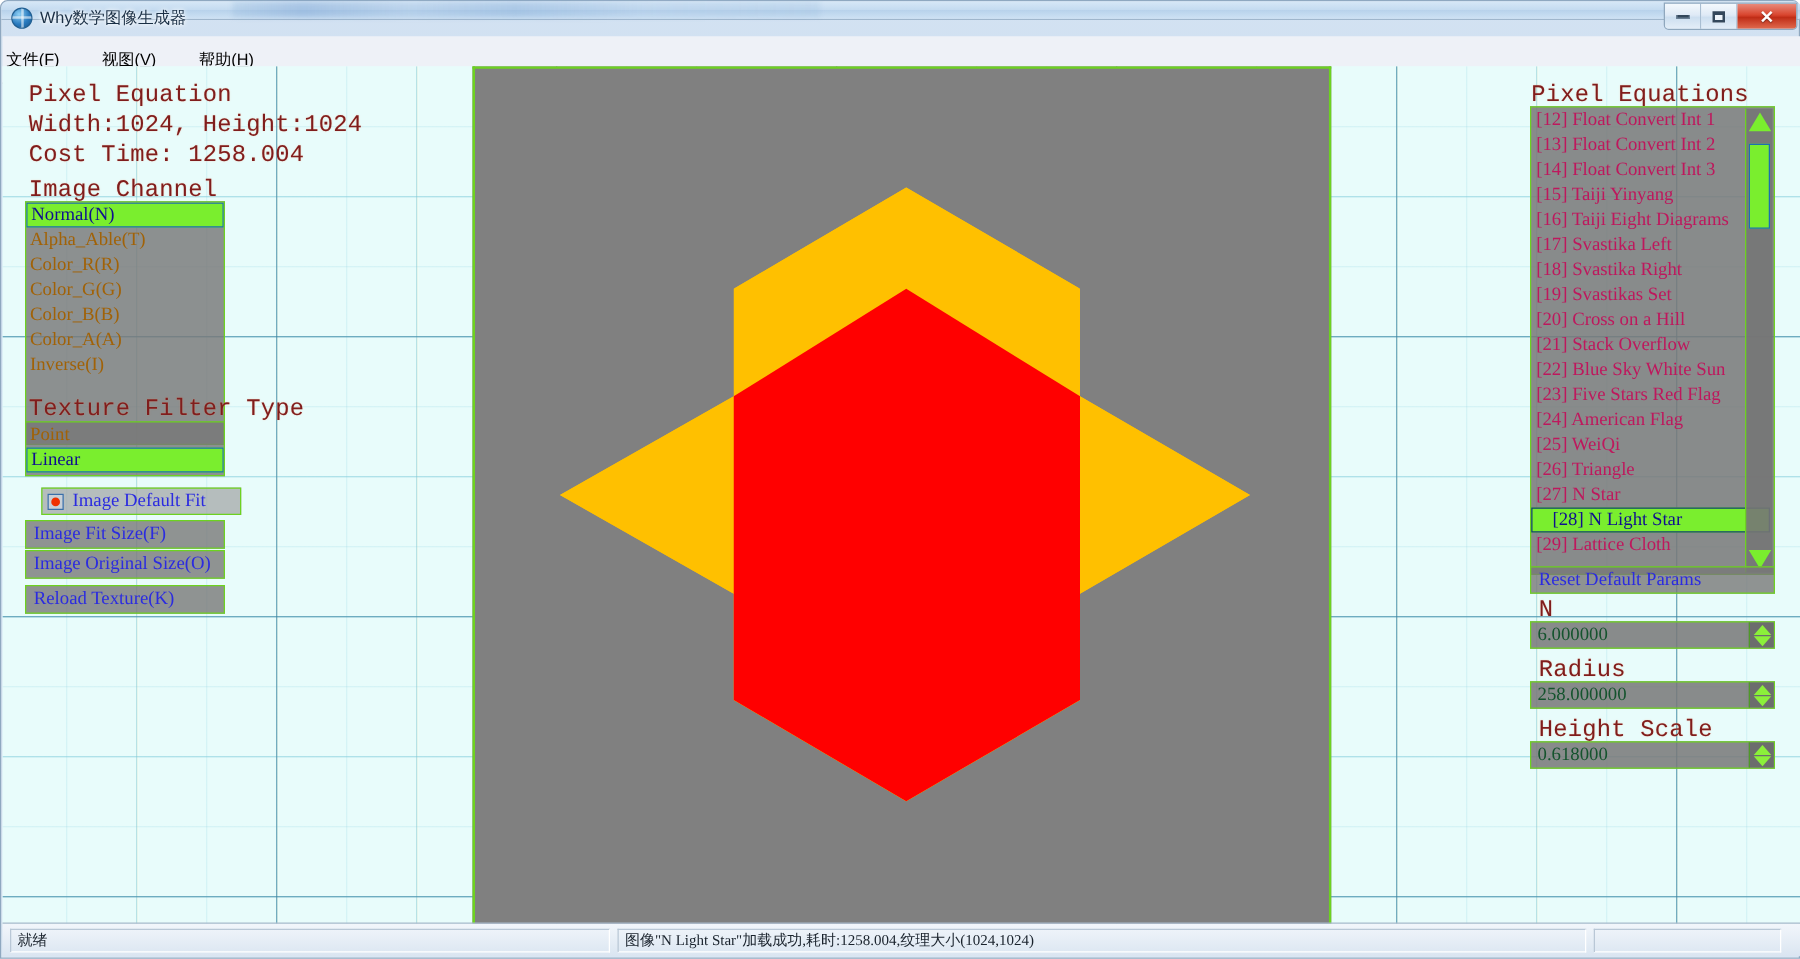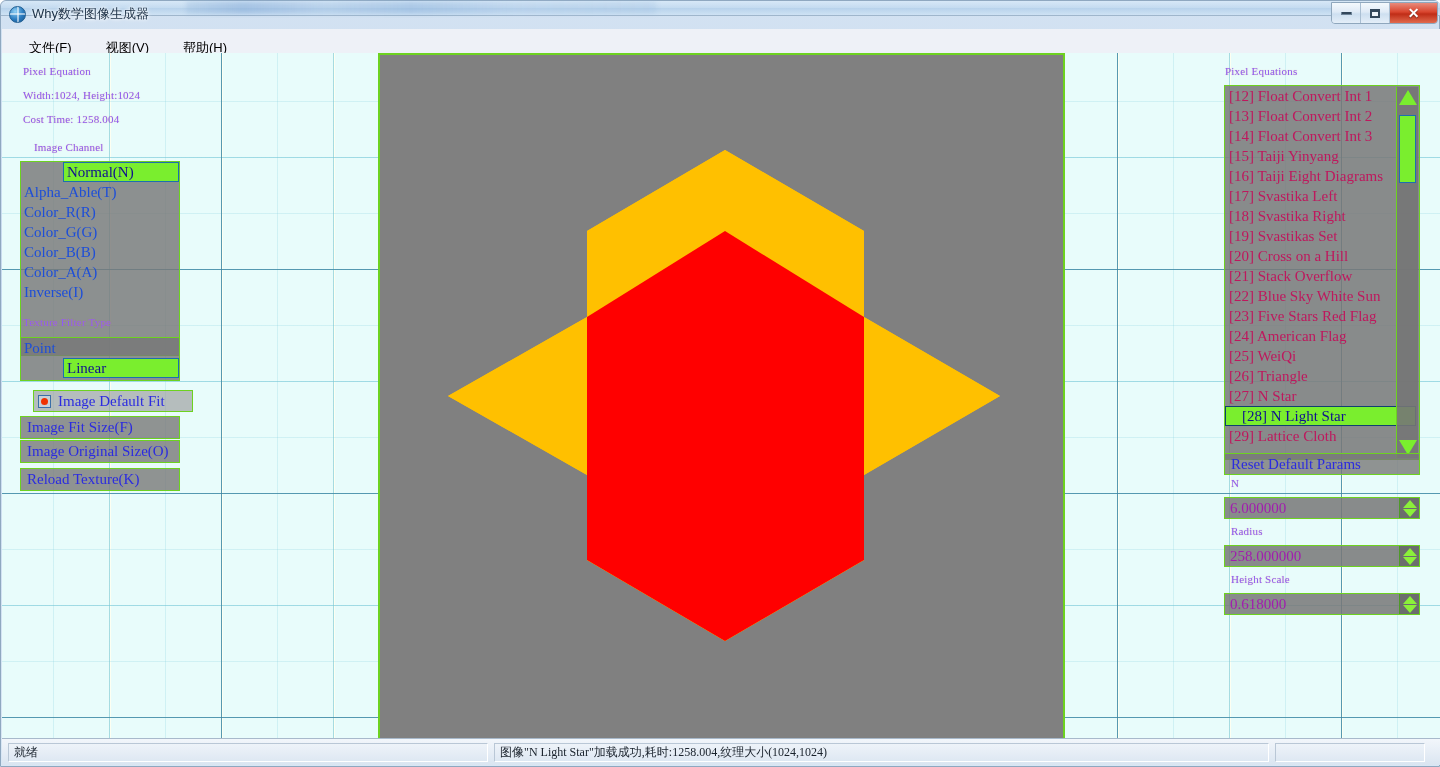--- a/index.html
+++ b/index.html
@@ -114,21 +114,21 @@
 
   
   .menubar {
     position: absolute;
     left: 1px; top: 28px;
     width: 1438px; height: 38px;
     background: #eef1f7;
     border-bottom: 1px solid #9aa9bb;
     display: flex;
     align-items: center;
-    padding-left: 24px;
+    padding-left: 0;
   }
   .menuitem {
     font-family: "Liberation Sans", sans-serif;
     font-size: 13px;
     color: #000000;
     margin-right: 28px;
     white-space: nowrap;
     padding: 2px 3px;
   }
   .menuitem u { text-decoration: underline; }
@@ -179,50 +179,49 @@
     border-left: 2px solid #6dd220;
     border-right: 2px solid #6dd220;
     border-top: 2px solid #6dd220;
     overflow: hidden;
   }
   .canvas-wrap svg { display: block; }
 
   
   .lbl {
     position: absolute;
-    font-family: Liberation Serif, serif;
-    font-size: 11px;
-    color: #8b5cf6;
+    font-family: Liberation Mono, monospace;
+    font-size: 19px;
+    color: #7f1d1d;
     white-space: nowrap;
     letter-spacing: 0.2px;
     text-shadow: 0 0 1px rgba(255,140,90,0.5);
   }
   .listbox {
     position: absolute;
     background: rgba(120,120,120,0.82);
     border: 1px solid #6dd220;
     overflow: hidden;
   }
   .lbitem {
     font-family: "Liberation Serif", serif;
     font-size: 15px;
-    color: #1d4ed8;
+    color: #a16207;
     white-space: nowrap;
     padding: 0 3px;
     line-height: 20px;
     height: 20px;
     overflow: hidden;
   }
   .lbitem.sel {
     background: #7aee2e;
     border: 1px solid #1c6fb0;
     line-height: 18px;
     height: 20px;
     color: #10108f;
-    margin-left: 42px;
   }
   .btn {
     position: absolute;
     background: rgba(120,120,120,0.80);
     border: 1px solid #6dd220;
     font-family: "Liberation Serif", serif;
     font-size: 15px;
     color: #2b2be0;
     display: flex;
     align-items: center;
@@ -306,21 +305,21 @@
     position: absolute;
     background: rgba(120,120,120,0.86);
     border: 1px solid #6dd220;
     display: flex;
     align-items: center;
   }
   .numval {
     flex: 1;
     font-family: "Liberation Serif", serif;
     font-size: 15px;
-    color: #a21caf;
+    color: #14532d;
     padding-left: 5px;
     white-space: nowrap;
   }
   .spin {
     width: 20px; height: 100%;
     background: rgba(105,105,105,0.9);
     border-left: 1px solid #4f9a28;
     display: flex; flex-direction: column;
     align-items: center; justify-content: center;
     flex: none;
@@ -408,21 +407,21 @@
         <polygon points="484,176 345,95 345,586 484,505" fill="#FFC000"></polygon>
         <polygon points="68,341 207,262 484,262 620,341 484,420 207,420" fill="#FFC000"></polygon>
 
         <polygon points="345,176 484,262 484,505 345,586 207,505 207,262" fill="#FF0000"></polygon>
       </svg>
     </div>
 
     <div class="lbl" style="left:21px; top:12px;">Pixel Equation</div>
     <div class="lbl" style="left:21px; top:36px;">Width:1024, Height:1024</div>
     <div class="lbl" style="left:21px; top:60px;">Cost Time: 1258.004</div>
-    <div class="lbl" style="left:32px; top:88px;">Image Channel</div>
+    <div class="lbl" style="left:21px; top:88px;">Image Channel</div>
 
     <div class="listbox" style="left:18px; top:108px; width:160px; height:195px;">
       <div class="lbitem sel">Normal(N)</div>
       <div class="lbitem">Alpha_Able(T)</div>
       <div class="lbitem">Color_R(R)</div>
       <div class="lbitem">Color_G(G)</div>
       <div class="lbitem">Color_B(B)</div>
       <div class="lbitem">Color_A(A)</div>
       <div class="lbitem">Inverse(I)</div>
     </div>

